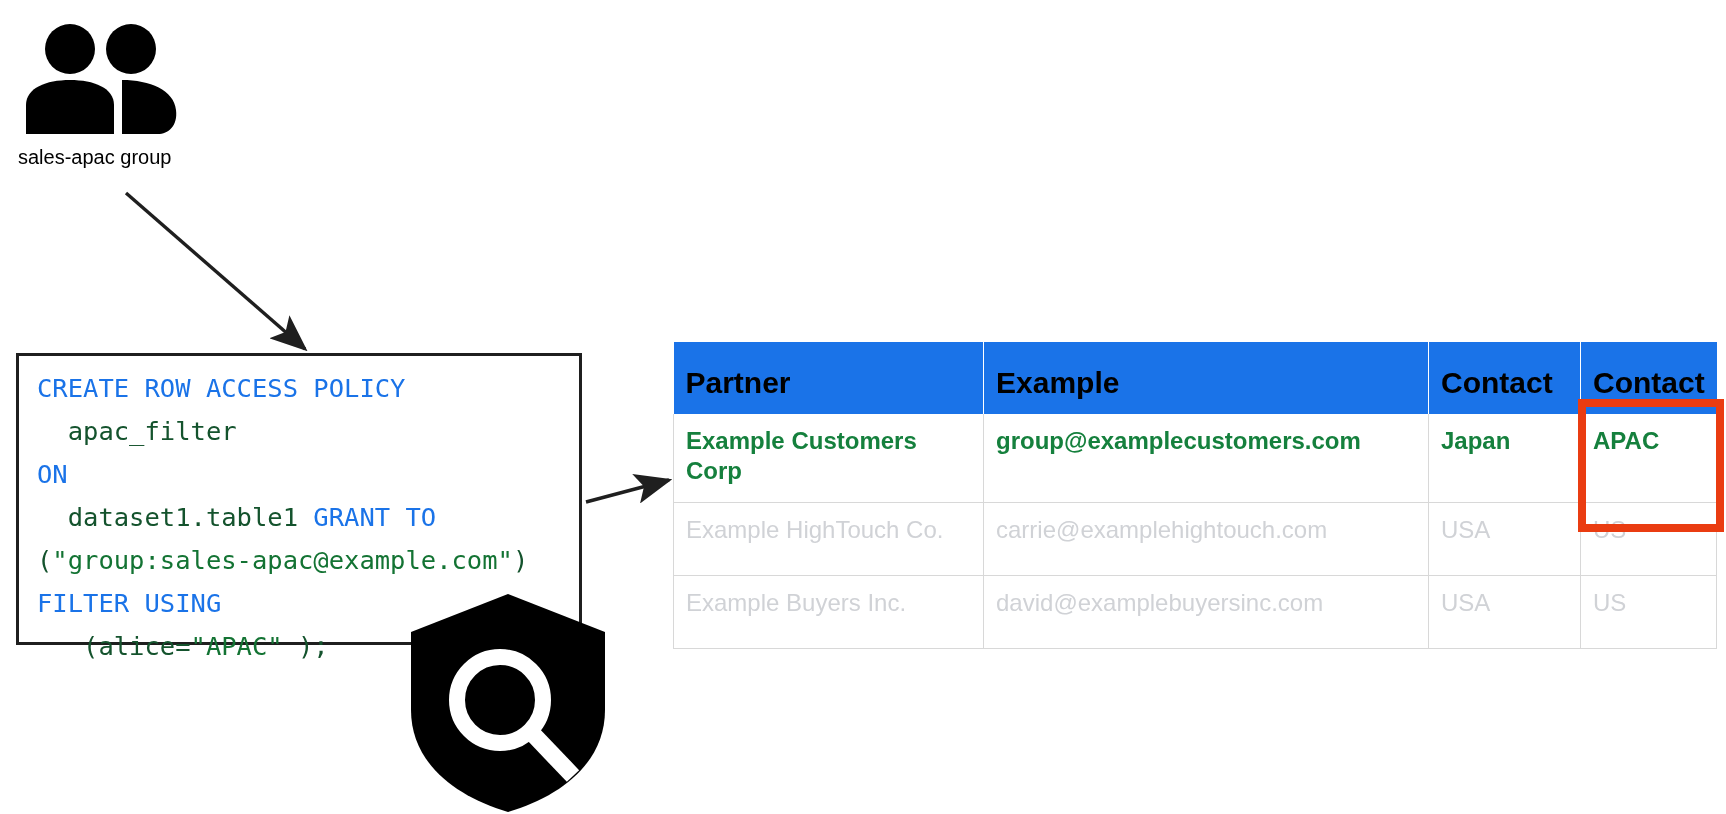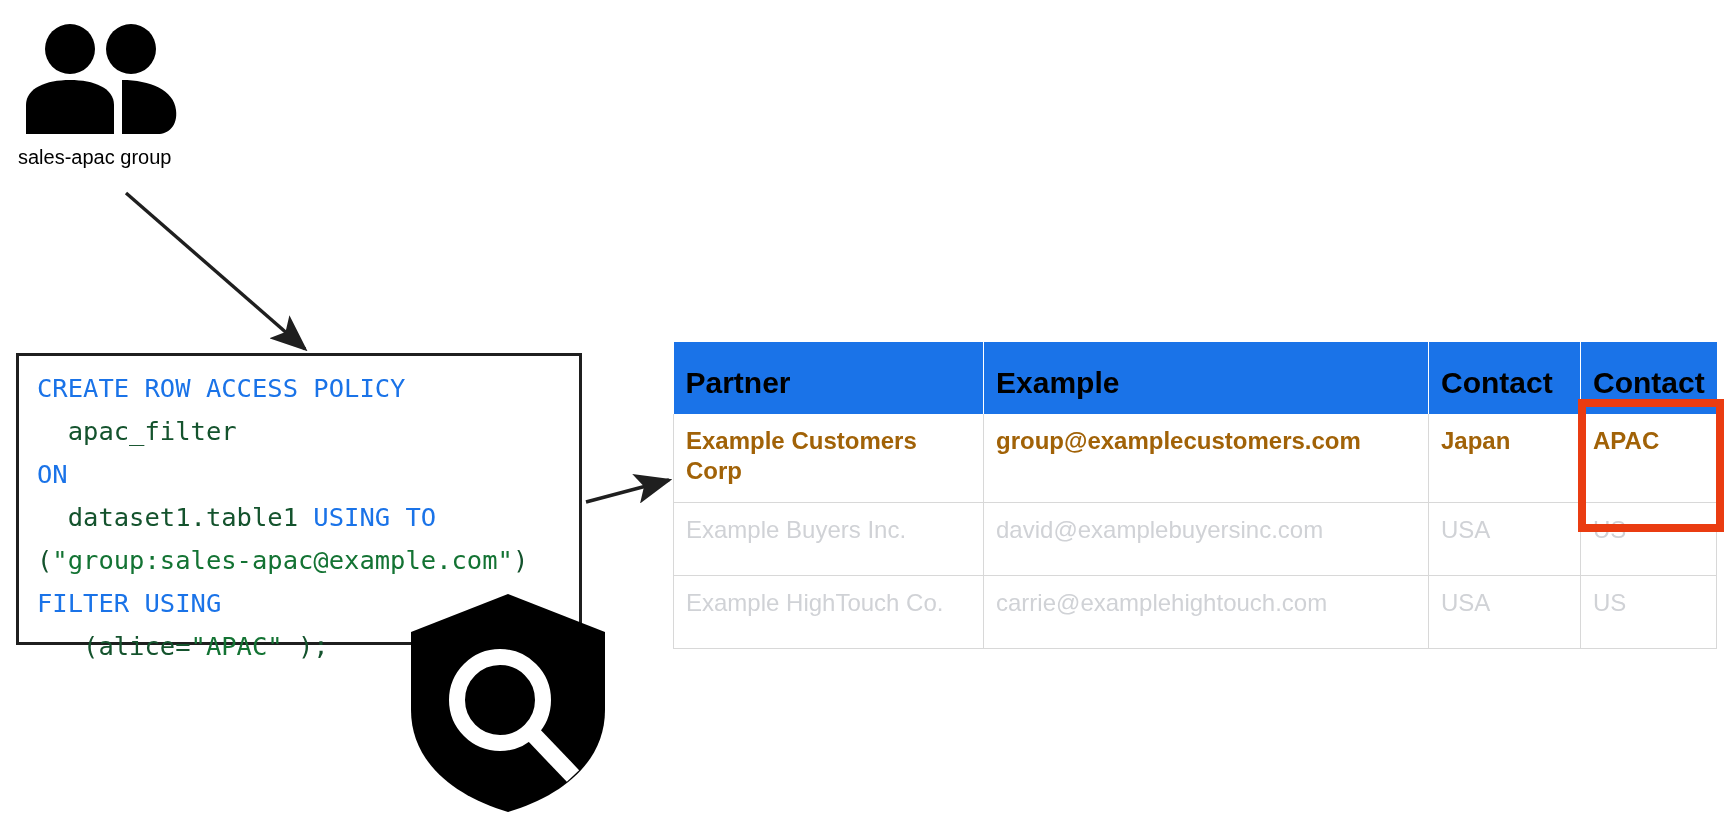--- a/index.html
+++ b/index.html
@@ -116,21 +116,21 @@
     font-size: 24px;
     padding: 12px 10px 16px 12px;
     border: 1px solid #d8d8d8;
     border-top: none;
     vertical-align: top;
     line-height: 30px;
     background: #ffffff;
     height: 44px;
   }
   #partner-table tr.row-active td {
-    color: #a16207;
+    color: #15803d;
     font-weight: bold;
   }
   #partner-table tr.row-muted td {
     color: #d0d2d6;
     font-weight: normal;
   }
 
   
   .col-partner  { width: 310px; }
   .col-contact  { width: 445px; }
@@ -171,21 +171,21 @@
       </marker>
     </defs>
     <line x1="126" y1="193" x2="305" y2="349" stroke="#1f1f1f" stroke-width="3.4" marker-end="url(#ah)"></line>
     <line x1="586" y1="502" x2="669" y2="480" stroke="#1f1f1f" stroke-width="3.4" marker-end="url(#ah)"></line>
   </svg>
 
   <div id="sql-box">
     <pre id="sql-code"><span class="kw">CREATE ROW ACCESS POLICY</span>
 <span class="pl">  apac_filter</span>
 <span class="kw">ON</span>
-<span class="pl">  dataset1.table1 </span><span class="kw">USING TO</span>
+<span class="pl">  dataset1.table1 </span><span class="kw">GRANT TO</span>
 <span class="pl">(</span><span class="str">"group:sales-apac@example.com"</span><span class="pl">)</span>
 <span class="kw">FILTER USING</span>
 <span class="pl">   (alice=</span><span class="str">"APAC"</span><span class="pl"> );</span></pre>
   </div>
 
   <svg id="shield-icon" viewBox="0 0 200 222" xmlns="http://www.w3.org/2000/svg">
     <path d="M100 2 L197 40 L197 118 C197 170 154 204 100 220 C46 204 3 170 3 118 L3 40 Z" fill="#000000"></path>
     <circle cx="92" cy="108" r="43" fill="none" stroke="#ffffff" stroke-width="16"></circle>
     <line x1="123" y1="140" x2="165" y2="184" stroke="#ffffff" stroke-width="17" stroke-linecap="butt"></line>
   </svg>
@@ -207,30 +207,30 @@
         </tr>
       </thead>
       <tbody>
         <tr class="row-active">
           <td>Example Customers Corp</td>
           <td>group@examplecustomers.com</td>
           <td>Japan</td>
           <td>APAC</td>
         </tr>
         <tr class="row-muted">
+          <td>Example HighTouch Co.</td>
+          <td>carrie@examplehightouch.com</td>
+          <td>USA</td>
+          <td>US</td>
+        </tr>
+        <tr class="row-muted">
           <td>Example Buyers Inc.</td>
           <td>david@examplebuyersinc.com</td>
           <td>USA</td>
           <td>US</td>
         </tr>
-        <tr class="row-muted">
-          <td>Example HighTouch Co.</td>
-          <td>carrie@examplehightouch.com</td>
-          <td>USA</td>
-          <td>US</td>
-        </tr>
       </tbody>
     </table>
   </div>
 
   <div id="region-highlight"></div>
 
 </div>
 
 </body></html>

